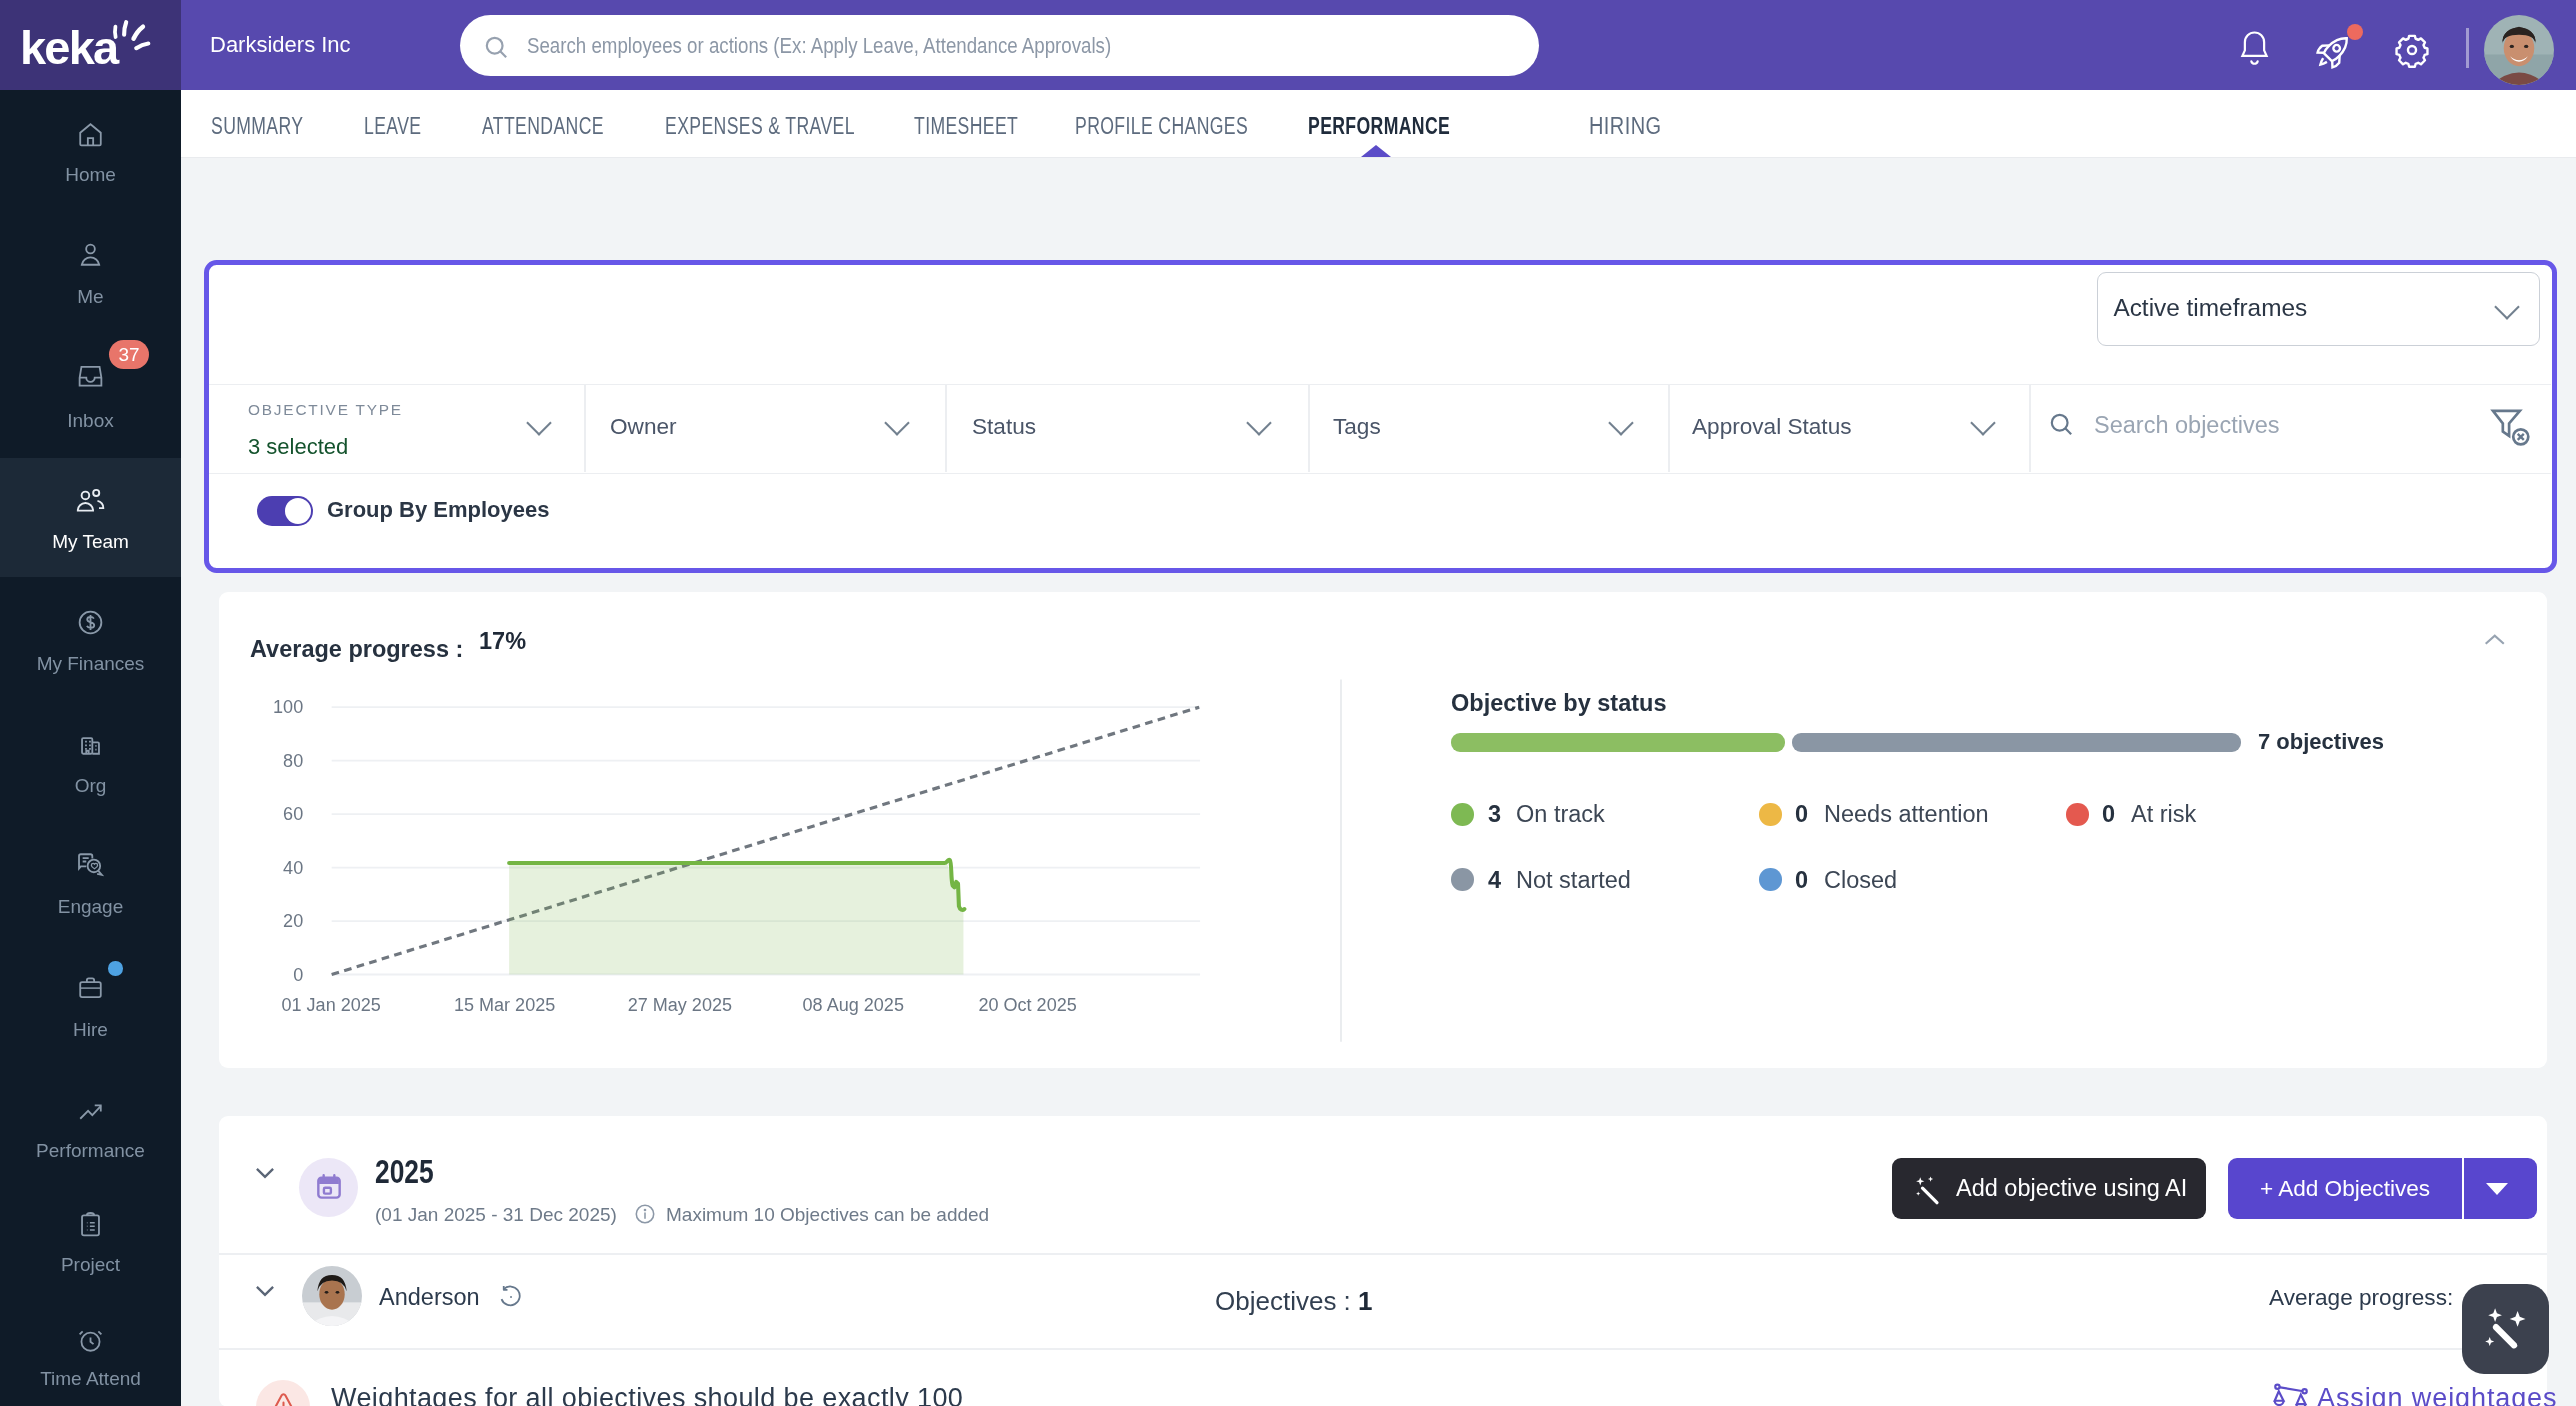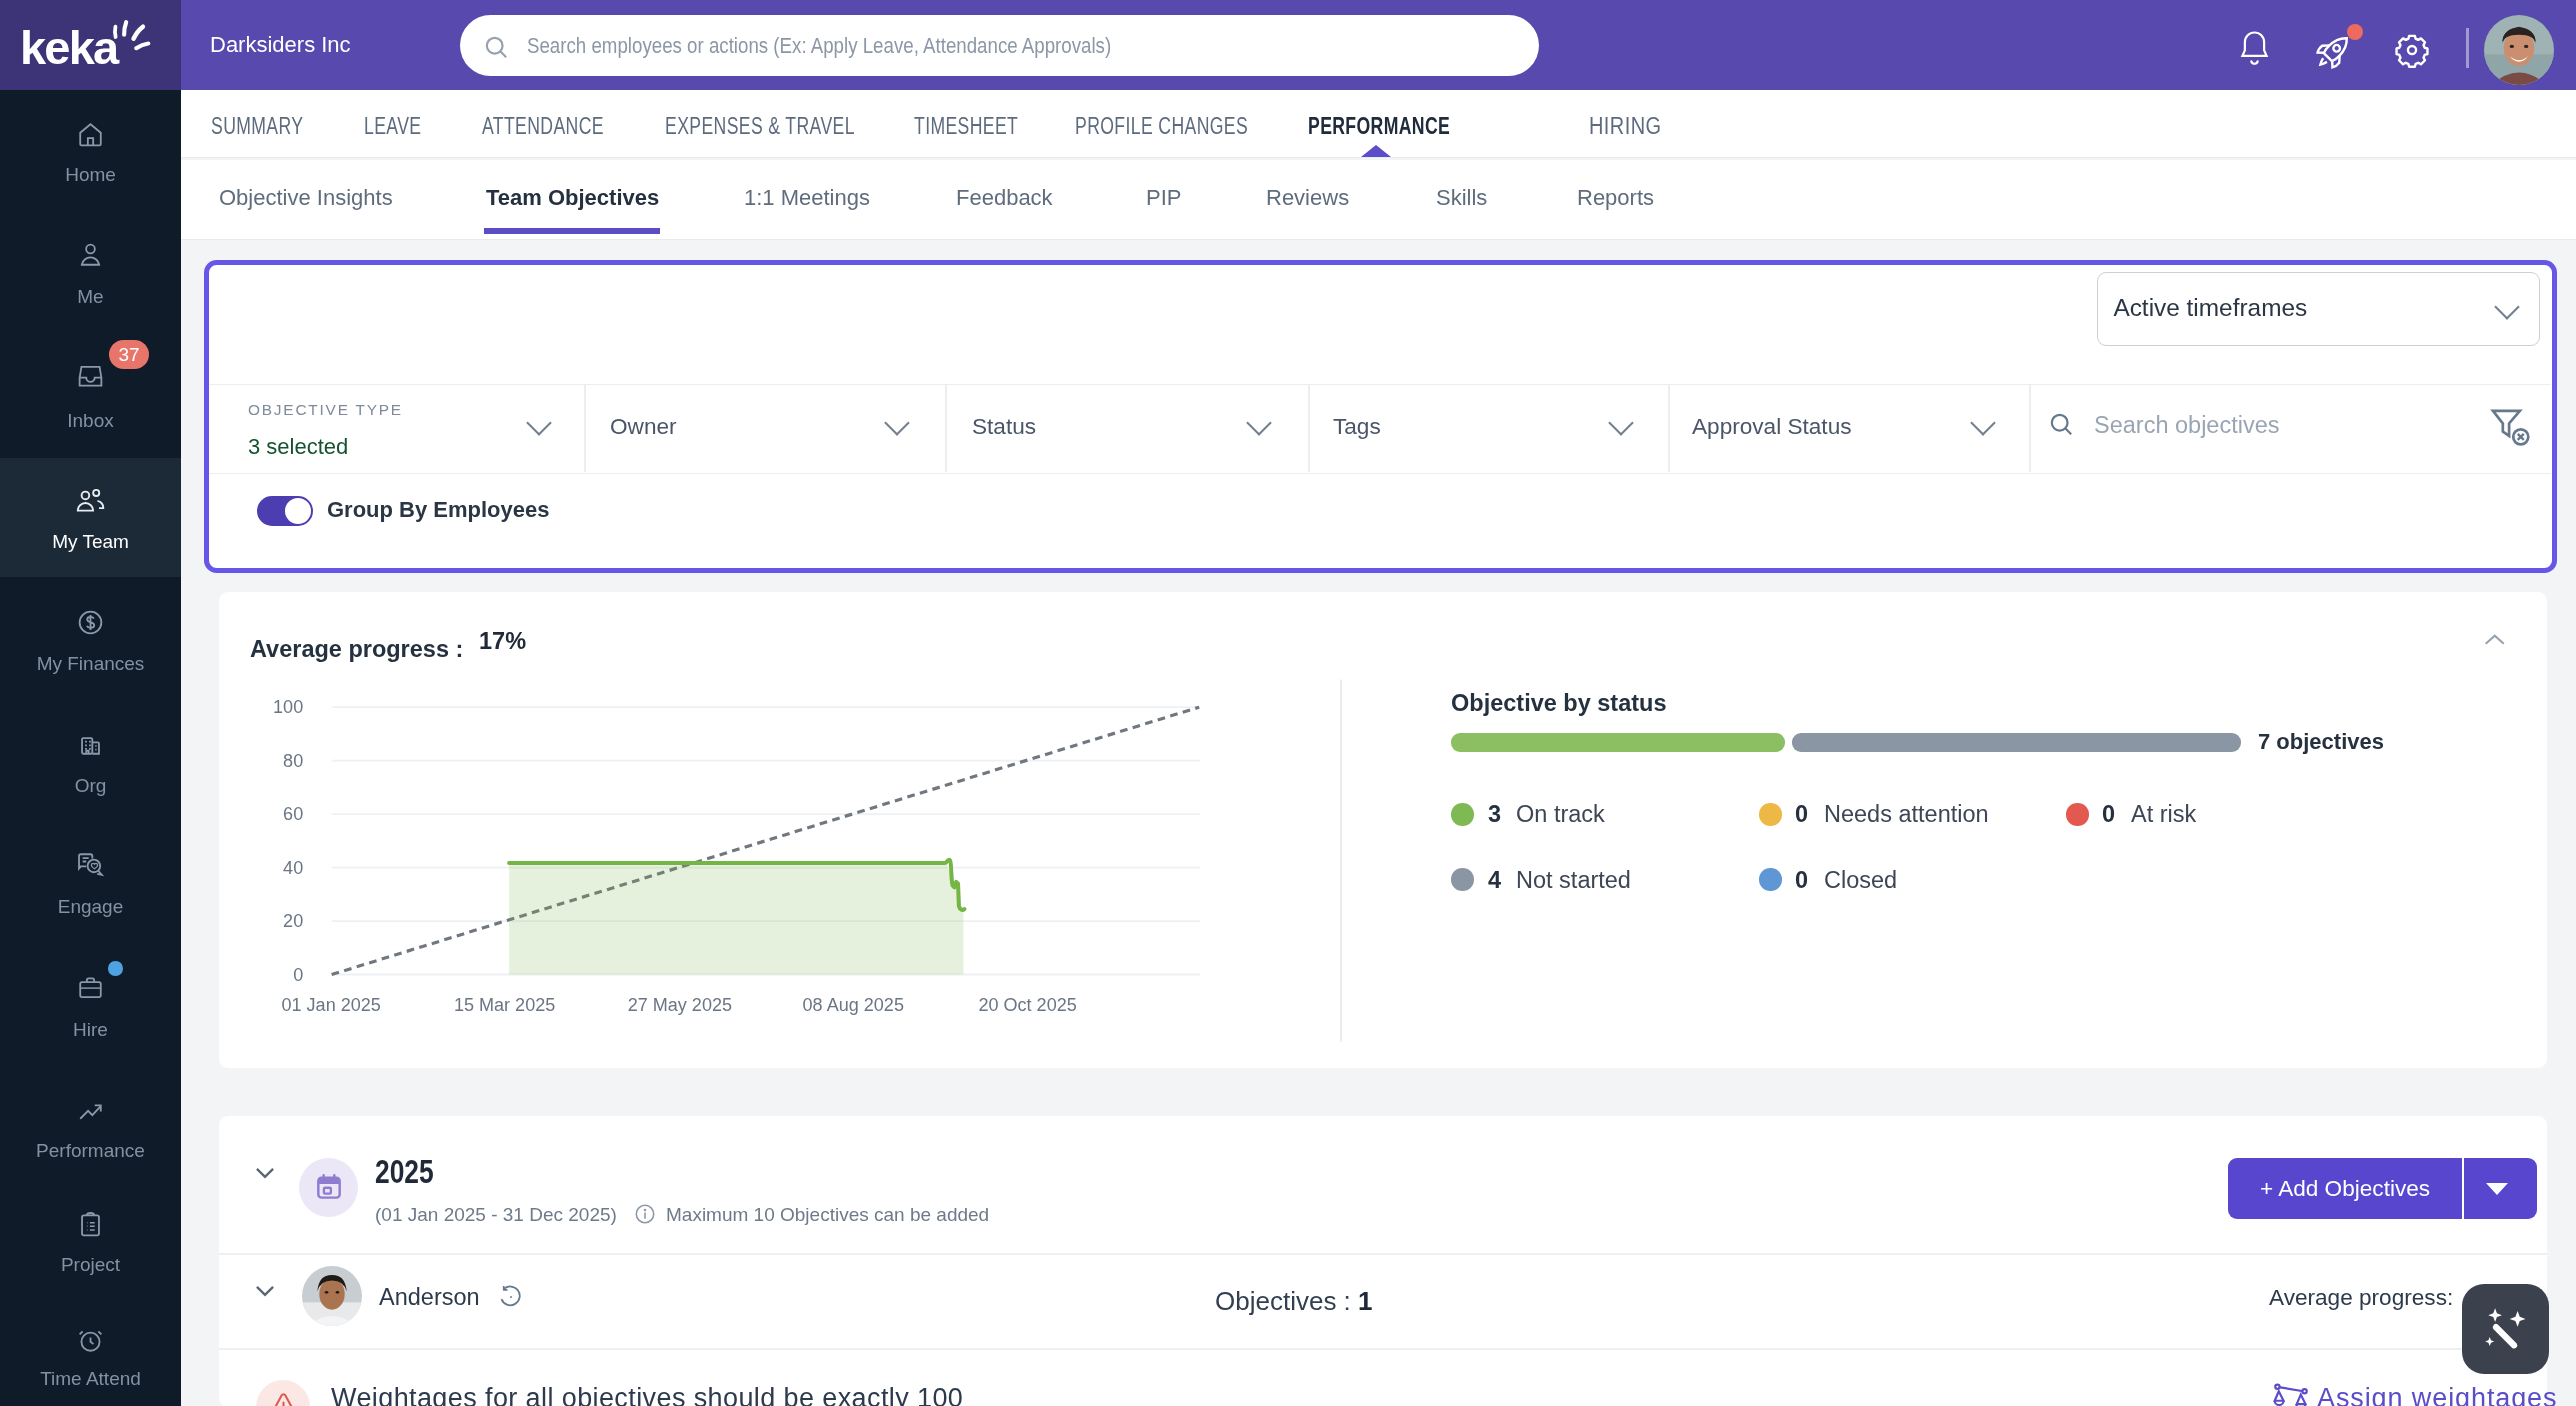--- a/index.html
+++ b/index.html
@@ -192,31 +192,20 @@
     <span style="left:183px;">LEAVE</span>
     <span style="left:301px;">ATTENDANCE</span>
     <span style="left:484px;">EXPENSES &amp; TRAVEL</span>
     <span style="left:733px;">TIMESHEET</span>
     <span style="left:894px;">PROFILE CHANGES</span>
     <span style="left:1127px; color:#202C3C; font-weight:bold;">PERFORMANCE</span>
     <span style="left:1408px; transform:scaleX(0.85); transform-origin:left center;">HIRING</span>
     <div style="position:absolute; left:1180px; top:55px; width:0; height:0; border-left:15.4px solid transparent; border-right:15.4px solid transparent; border-bottom:12.6px solid #5B4CC8;"></div>
   </div>
 
-  <div class="nav2">
-    <span style="left:38px;">Objective Insights</span>
-    <span style="left:305px; color:#242F3F; font-weight:bold; font-size:22px;">Team Objectives</span>
-    <span style="left:563px;">1:1 Meetings</span>
-    <span style="left:775px;">Feedback</span>
-    <span style="left:965px;">PIP</span>
-    <span style="left:1085px;">Reviews</span>
-    <span style="left:1255px;">Skills</span>
-    <span style="left:1396px;">Reports</span>
-    <div style="position:absolute; left:303px; top:68px; width:176px; height:6.3px; background:#5B4CC8;"></div>
-  </div>
 
   <div class="fpanel">
     <div class="tabbtn" style="left:1888px; width:443px; background:#fff; border:1.8px solid #CBD0D7; color:#2B3645; text-align:left; padding-left:15.4px; font-size:24.4px;">Active timeframes</div>
     <div class="chev" style="left:2289px; top:33px;"></div>
 
     <div class="filtrow">
       <div class="fsep" style="left:375px;"></div>
       <div class="fsep" style="left:736px;"></div>
       <div class="fsep" style="left:1099px;"></div>
       <div class="fsep" style="left:1459px;"></div>
@@ -330,20 +319,29 @@
       </svg>
     <div class="abs btxt" style="left:156px; top:37px; font-size:33px; color:#1F2937; transform:scaleX(0.8); transform-origin:left center;">2025</div>
     <div class="abs" style="left:156px; top:88px; font-size:19px; color:#6E7A89;">(01 Jan 2025 - 31 Dec 2025)</div>
     <svg class="abs" style="left:415px; top:87px;" width="22" height="22" viewBox="0 0 24 24" fill="none" stroke="#8C98A7" stroke-width="1.7">
         <circle cx="12" cy="12" r="9.5"></circle>
         <path d="M12 11 v5.5" stroke-linecap="round"></path>
         <circle cx="12" cy="7.6" r="0.6" fill="#8C98A7"></circle>
       </svg>
     <div class="abs" style="left:447px; top:88px; font-size:19px; color:#6E7A89;">Maximum 10 Objectives can be added</div>
 
+    <div class="abs" style="left:1673px; top:42px; width:314px; height:61px; background:#28282F; border-radius:9px;">
+      <svg class="abs" style="left:20px; top:14.5px;" width="33" height="33" viewBox="0 0 24 24" fill="#fff">
+          <path d="M8.5 10.2 L19 20.7 a1.2 1.2 0 0 1 -1.7 1.7 L6.8 11.9 a1.2 1.2 0 0 1 1.7 -1.7 Z"></path>
+          <path d="M6 3 l0.8 2.2 L9 6 l-2.2 0.8 L6 9 l-0.8 -2.2 L3 6 l2.2 -0.8 Z"></path>
+          <path d="M13.5 2.5 l0.5 1.4 l1.4 0.5 l-1.4 0.5 l-0.5 1.4 l-0.5 -1.4 l-1.4 -0.5 l1.4 -0.5 Z"></path>
+          <path d="M4.5 13.5 l0.4 1.1 l1.1 0.4 l-1.1 0.4 l-0.4 1.1 l-0.4 -1.1 l-1.1 -0.4 l1.1 -0.4 Z"></path>
+        </svg>
+      <div class="abs" style="left:64px; top:0; height:61px; line-height:61px; font-size:23.5px; color:#fff; white-space:nowrap;">Add objective using AI</div>
+    </div>
 
     <div class="abs" style="left:2009px; top:42px; width:309px; height:61px; background:#5846CE; border-radius:9px;">
       <div class="abs" style="left:0; top:0; width:234px; height:61px; line-height:61px; font-size:22.6px; color:#fff; text-align:center; white-space:nowrap;">+ Add Objectives</div>
       <div class="abs" style="left:234px; top:0; width:1.8px; height:61px; background:#FFFFFF;"></div>
       <div class="abs" style="left:258px; top:25px; width:0; height:0; border-left:11.7px solid transparent; border-right:11.7px solid transparent; border-top:12.6px solid #fff;"></div>
     </div>
     <div class="abs" style="left:0; top:137px; width:2328px; height:1.8px; background:#EDEFF2;"></div>
 
     <svg class="abs" style="left:36px; top:169px;" width="20" height="12.6" viewBox="0 0 22 14" fill="none" stroke="#5A6576" stroke-width="2.6">
         <path d="M2 2 L11 11 L20 2"></path>

